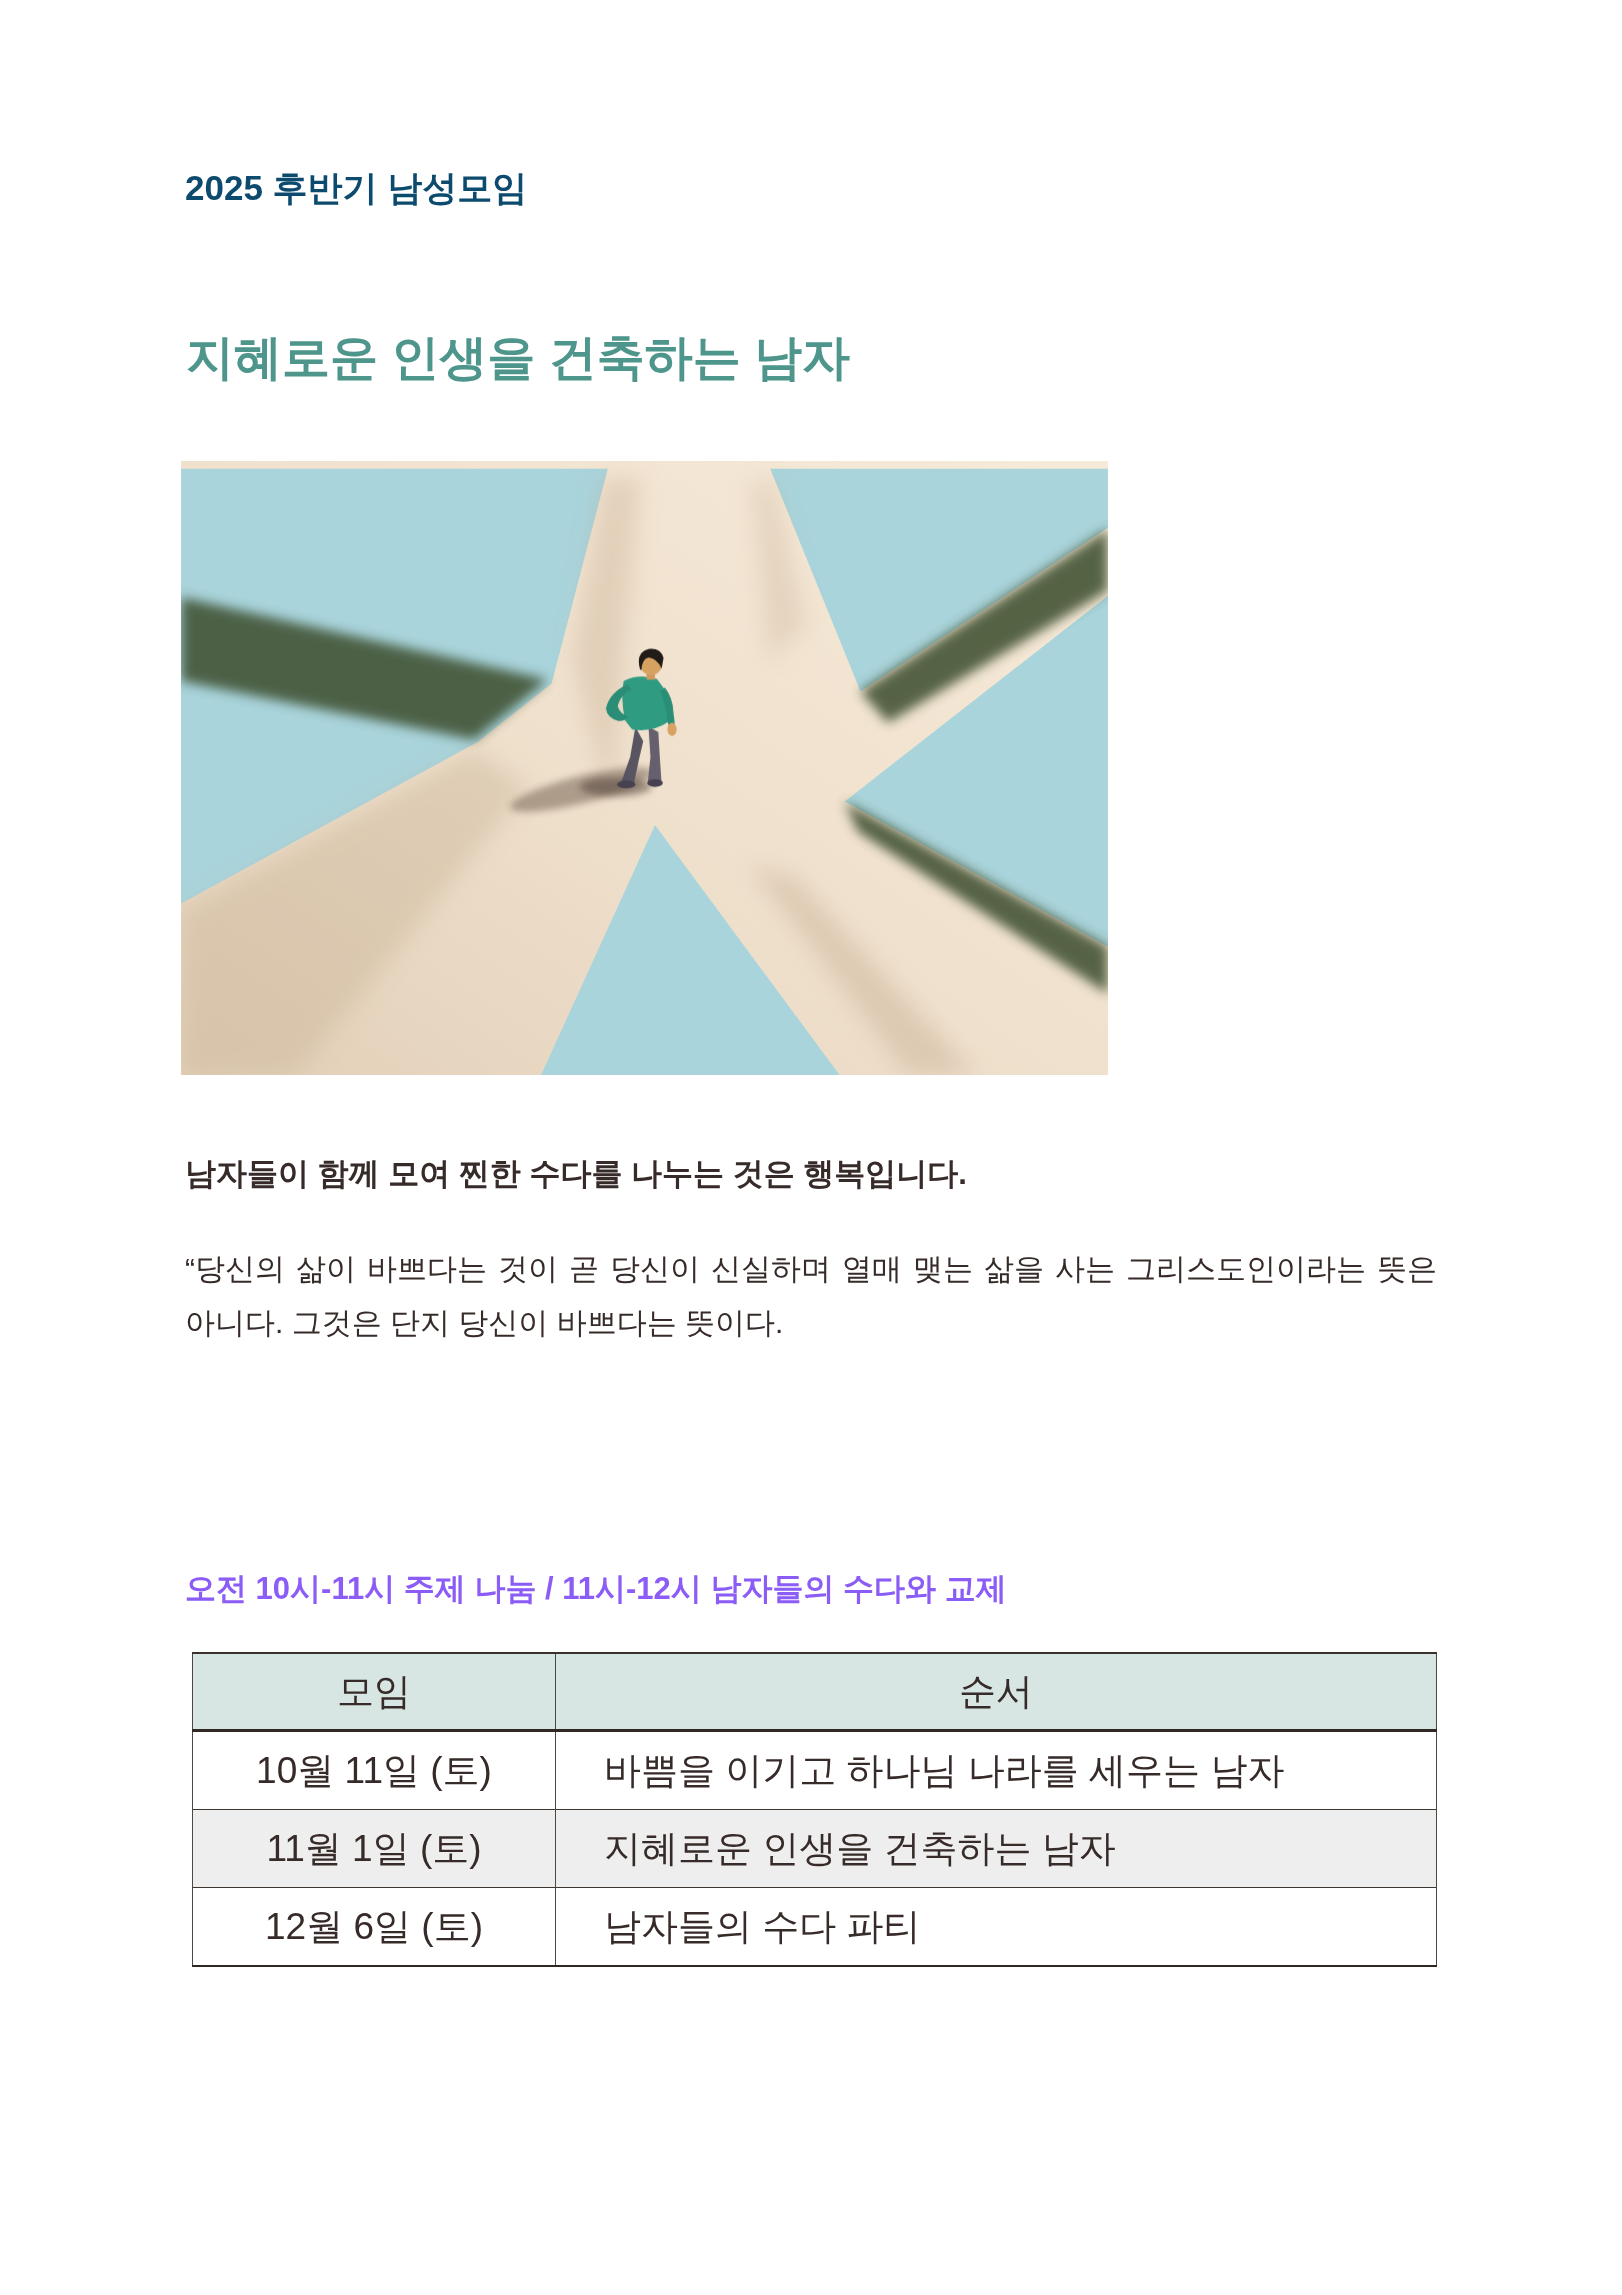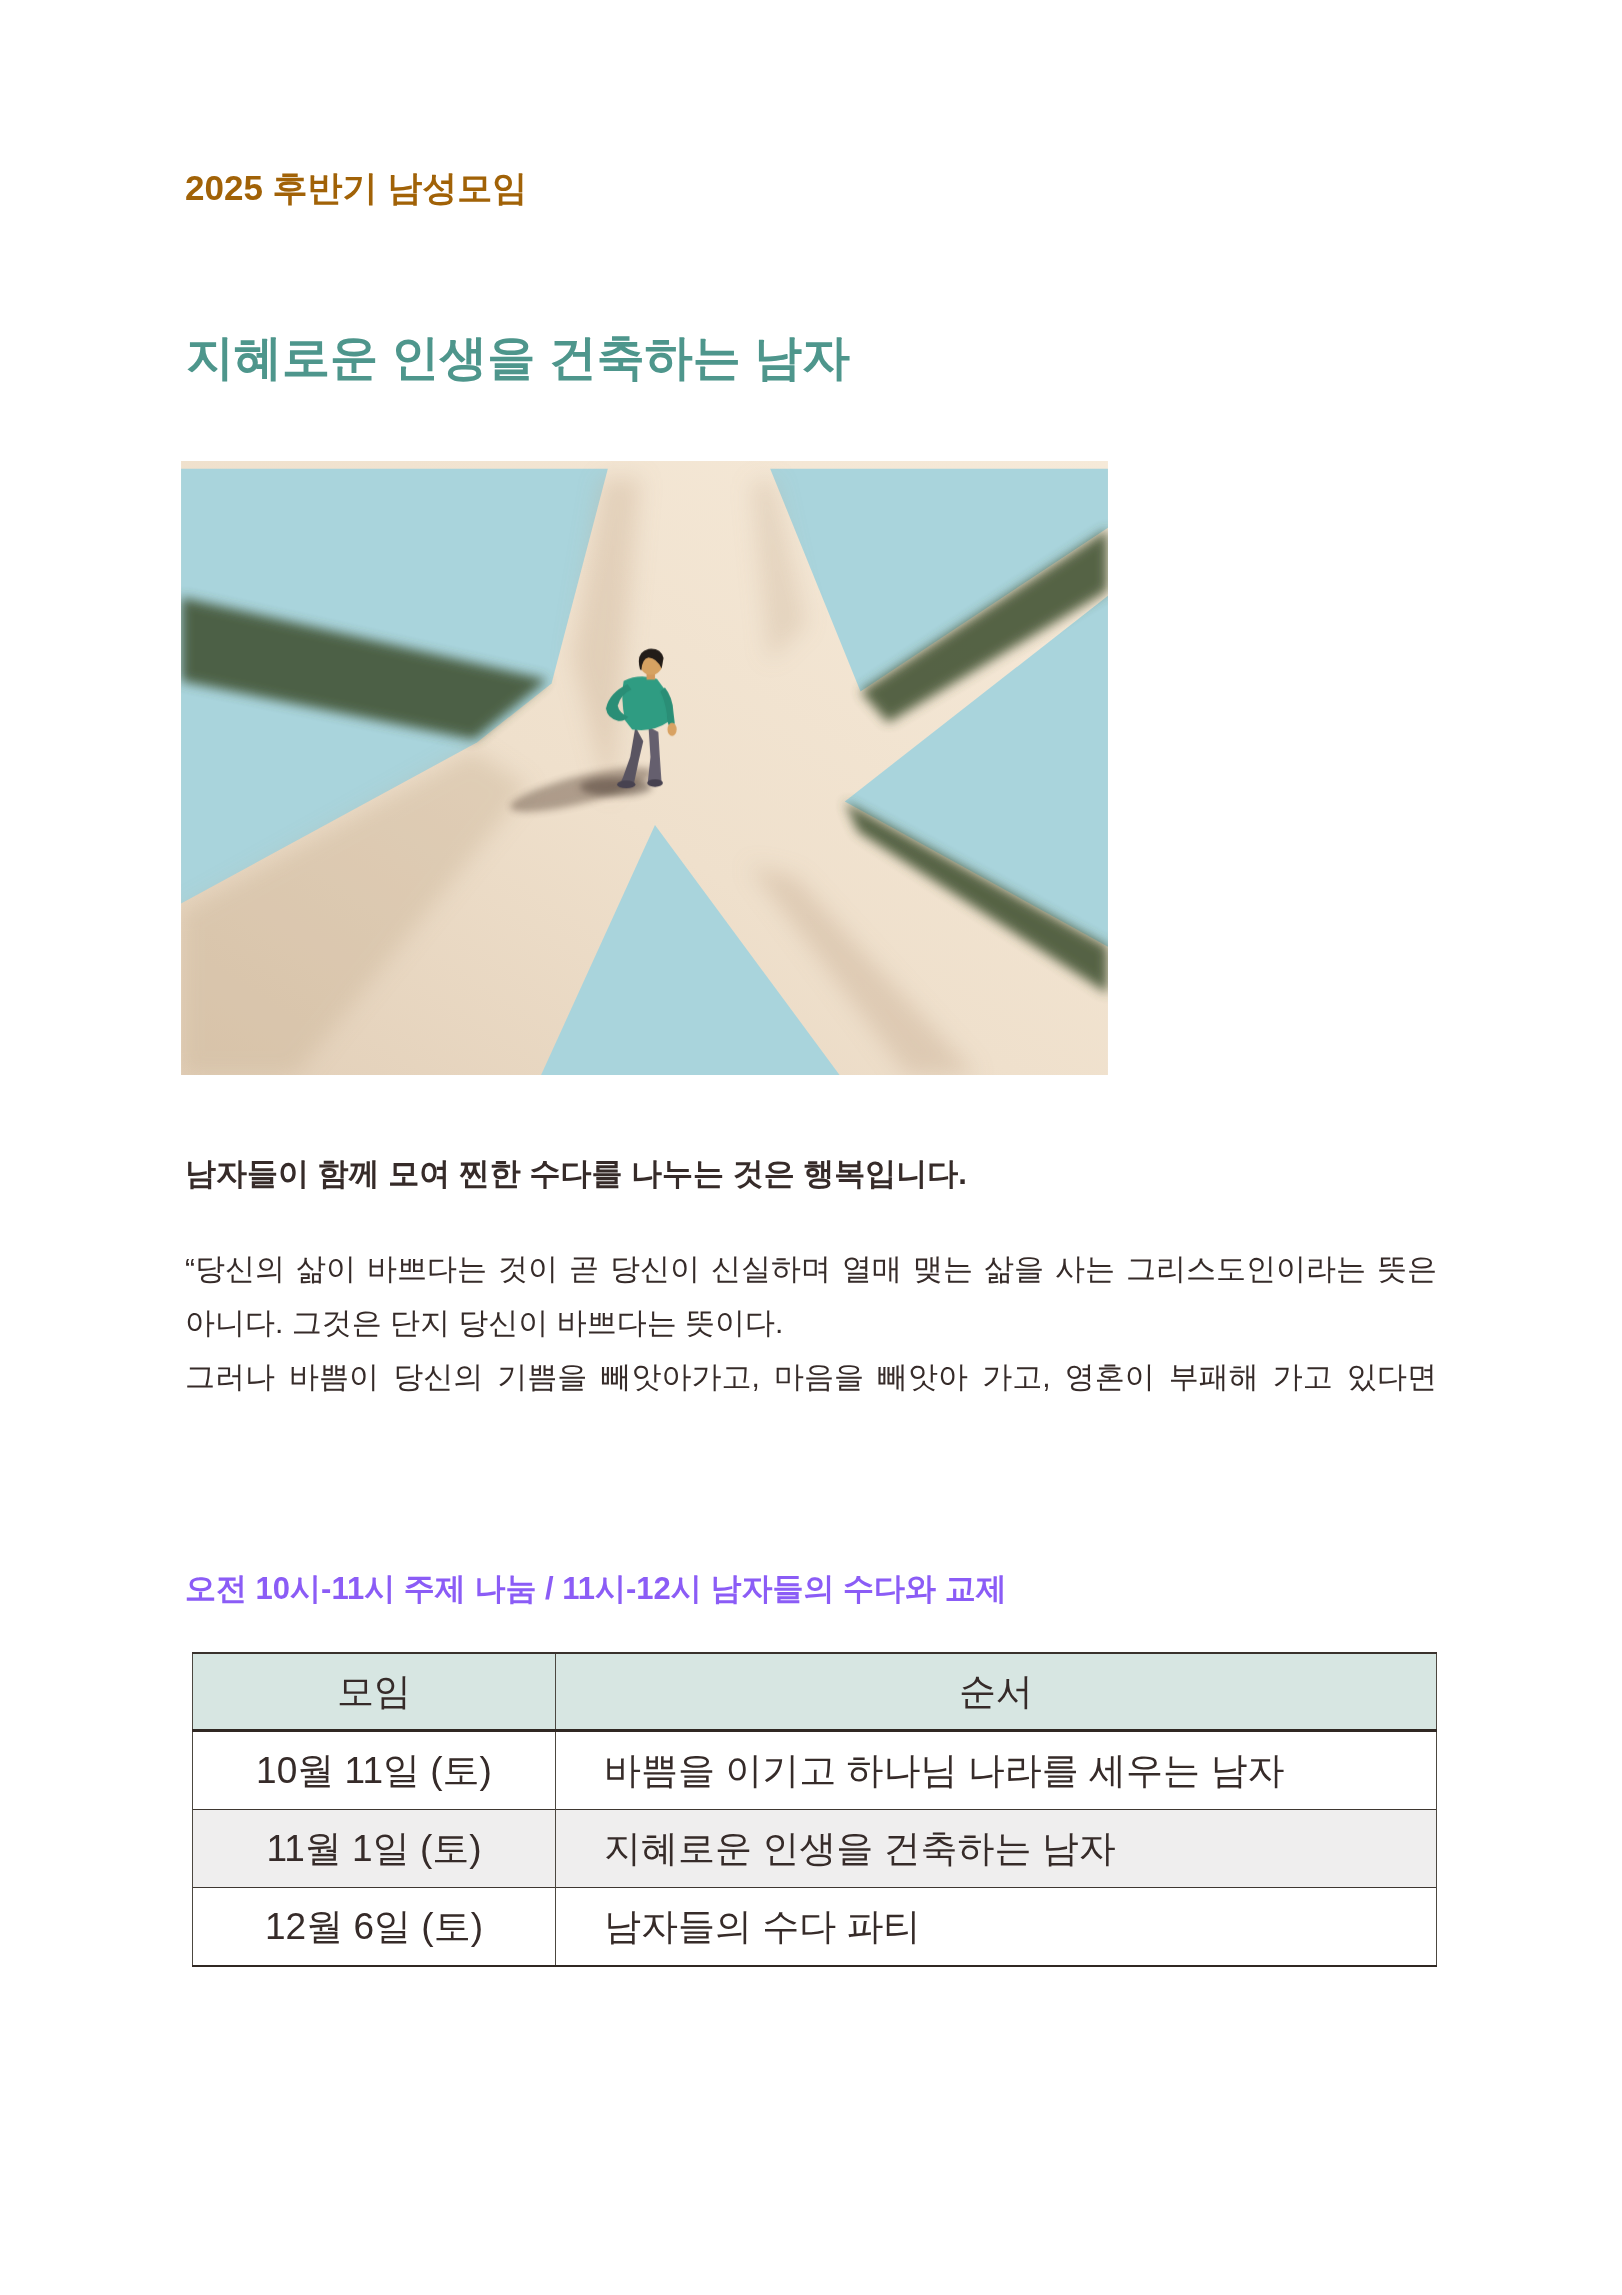--- a/index.html
+++ b/index.html
@@ -11,21 +11,21 @@
     overflow: hidden;
     font-family: "Liberation Sans", "DejaVu Sans", sans-serif;
     color: #362b29;
   }
   .doc-title {
     position: absolute;
     left: 185px; top: 165px;
     font-size: 35px;
     font-weight: 700;
     letter-spacing: 0px;
-    color: #a16207;
+    color: #0c4a6e;
   }
   .main-heading {
     position: absolute;
     left: 186px; top: 326px;
     font-size: 48px;
     font-weight: 700;
     color: #4e968c;
   }
   .photo-wrap {
     position: absolute;
@@ -163,21 +163,20 @@
         <path d="M701,318 Q694,292 714,287 Q733,285 737,301 L734,317 Q727,301 714,300 Q704,302 703,320 Z" fill="#221c18"></path>
       </g>
     </svg>
   </div>
 
   <div class="intro-bold">남자들이 함께 모여 찐한 수다를 나누는 것은 행복입니다.</div>
 
   <div class="quote">
     <div class="line justified">“당신의 삶이 바쁘다는 것이 곧 당신이 신실하며 열매 맺는 삶을 사는 그리스도인이라는 뜻은</div>
     <div class="line">아니다. 그것은 단지 당신이 바쁘다는 뜻이다.</div>
-    <div class="line justified">그러나 바쁨이 당신의 기쁨을 빼앗아가고, 마음을 빼앗아 가고, 영혼이 부패해 가고 있다면</div>
   </div>
 
   <div class="schedule-line">오전 10시-11시 주제 나눔 / 11시-12시 남자들의 수다와 교제</div>
 
   <table class="meeting-table">
     <colgroup>
         <col class="c1">
         <col>
       </colgroup>
     <thead>

